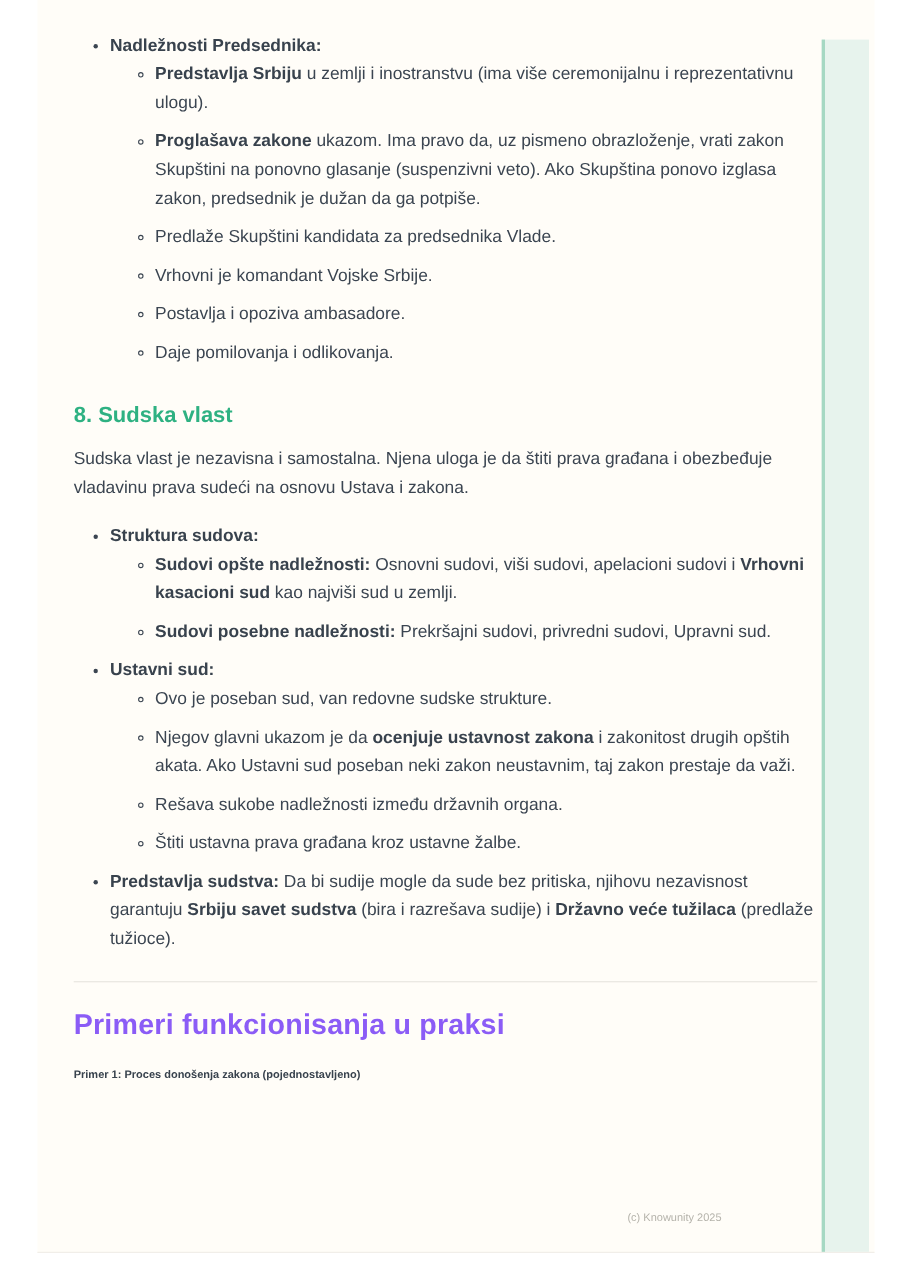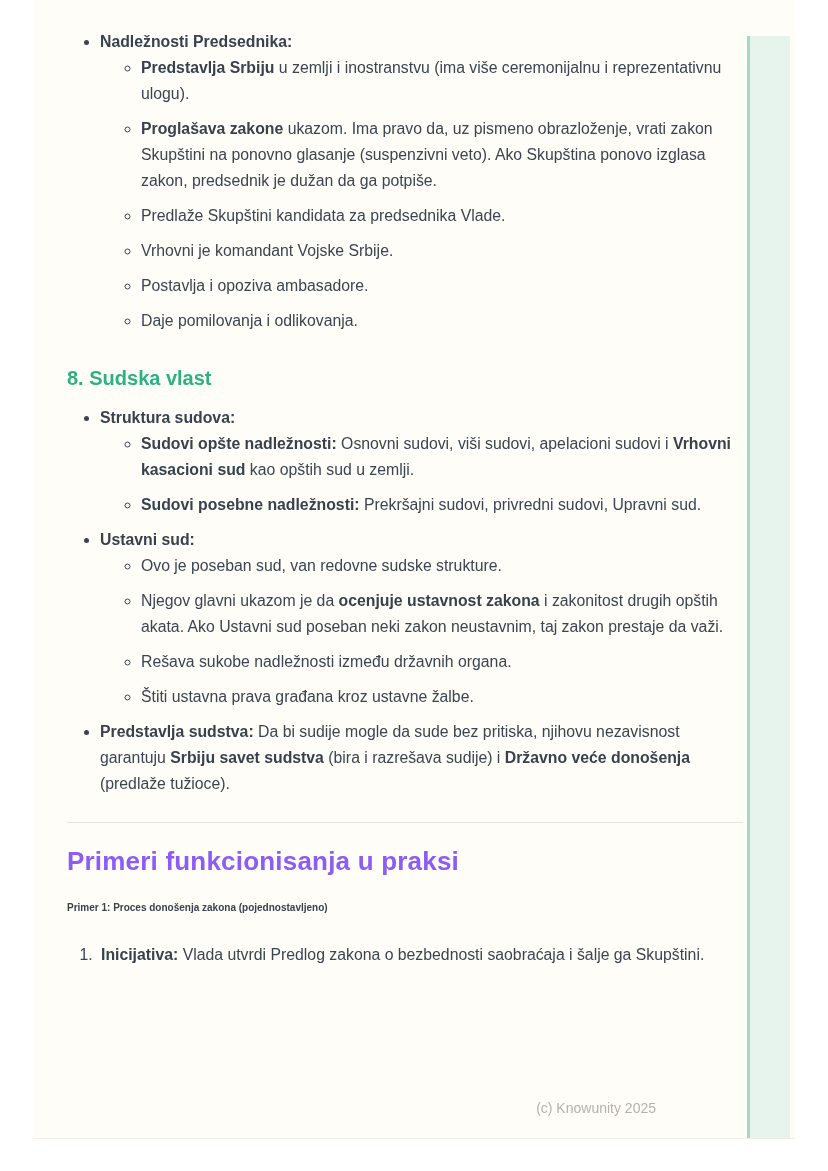--- a/index.html
+++ b/index.html
@@ -92,21 +92,21 @@
   hr.doc-hr {
     border: 0;
     border-top: 1px solid #e7e4de;
     margin: 25px 0 0;
   }
 
   .copyright {
     position: absolute;
     top: 1101px;
     right: 44px;
-    font-size: 14px;
+    font-size: 10px;
     line-height: 14px;
     color: #b5b3ab;
     z-index: 5;
   }
 </style>
 </head>
 <body>
 
 <div class="viewport">
   <div class="page"></div>
@@ -116,34 +116,32 @@
         <li><strong>Nadležnosti Predsednika:</strong><ul class="l2">
             <li><strong>Predstavlja Srbiju</strong><span> u zemlji i inostranstvu (ima više ceremonijalnu i reprezentativnu ulogu).</span></li>
             <li><strong>Proglašava zakone</strong><span> ukazom. Ima pravo da, uz pismeno obrazloženje, vrati zakon Skupštini na ponovno glasanje (suspenzivni veto). Ako Skupština ponovo izglasa zakon, predsednik je dužan da ga potpiše.</span></li>
             <li><span>Predlaže Skupštini kandidata za predsednika Vlade.</span></li>
             <li><span>Vrhovni je komandant Vojske Srbije.</span></li>
             <li><span>Postavlja i opoziva ambasadore.</span></li>
             <li><span>Daje pomilovanja i odlikovanja.</span></li>
           </ul></li>
       </ul>
       <h2 class="doc-h2">8. Sudska vlast</h2>
+      <p class="doc-p"><span>Sudska vlast je nezavisna i samostalna. Njena uloga je da štiti prava građana i obezbeđuje vladavinu prava sudeći na osnovu Ustava i zakona.</span></p>
       <ul class="l1">
         <li><strong>Struktura sudova:</strong><ul class="l2">
-            <li><strong>Sudovi opšte nadležnosti:</strong><span> Osnovni sudovi, viši sudovi, apelacioni sudovi i </span><strong>Vrhovni kasacioni sud</strong><span> kao opštih sud u zemlji.</span></li>
+            <li><strong>Sudovi opšte nadležnosti:</strong><span> Osnovni sudovi, viši sudovi, apelacioni sudovi i </span><strong>Vrhovni kasacioni sud</strong><span> kao najviši sud u zemlji.</span></li>
             <li><strong>Sudovi posebne nadležnosti:</strong><span> Prekršajni sudovi, privredni sudovi, Upravni sud.</span></li>
           </ul></li>
         <li><strong>Ustavni sud:</strong><ul class="l2">
             <li><span>Ovo je poseban sud, van redovne sudske strukture.</span></li>
             <li><span>Njegov glavni ukazom je da </span><strong>ocenjuje ustavnost zakona</strong><span> i zakonitost drugih opštih akata. Ako Ustavni sud poseban neki zakon neustavnim, taj zakon prestaje da važi.</span></li>
             <li><span>Rešava sukobe nadležnosti između državnih organa.</span></li>
             <li><span>Štiti ustavna prava građana kroz ustavne žalbe.</span></li>
           </ul></li>
-        <li><strong>Predstavlja sudstva:</strong><span> Da bi sudije mogle da sude bez pritiska, njihovu nezavisnost garantuju </span><strong>Srbiju savet sudstva</strong><span> (bira i razrešava sudije) i </span><strong>Državno veće donošenja</strong><span> (predlaže tužioce).</span></li>
+        <li><strong>Predstavlja sudstva:</strong><span> Da bi sudije mogle da sude bez pritiska, njihovu nezavisnost garantuju </span><strong>Srbiju savet sudstva</strong><span> (bira i razrešava sudije) i </span><strong>Državno veće tužilaca</strong><span> (predlaže tužioce).</span></li>
       </ul>
       <hr class="doc-hr">
       <h1 class="doc-h1">Primeri funkcionisanja u praksi</h1>
       <h4 class="doc-h4"><strong>Primer 1: Proces donošenja zakona (pojednostavljeno)</strong></h4>
-      <ol class="numbered">
-        <li><strong>Inicijativa:</strong><span> Vlada utvrdi Predlog zakona o bezbednosti saobraćaja i šalje ga Skupštini.</span></li>
-      </ol>
     </div>
   <div class="copyright">(c) Knowunity 2025</div>
 </div>
 
 </body></html>

